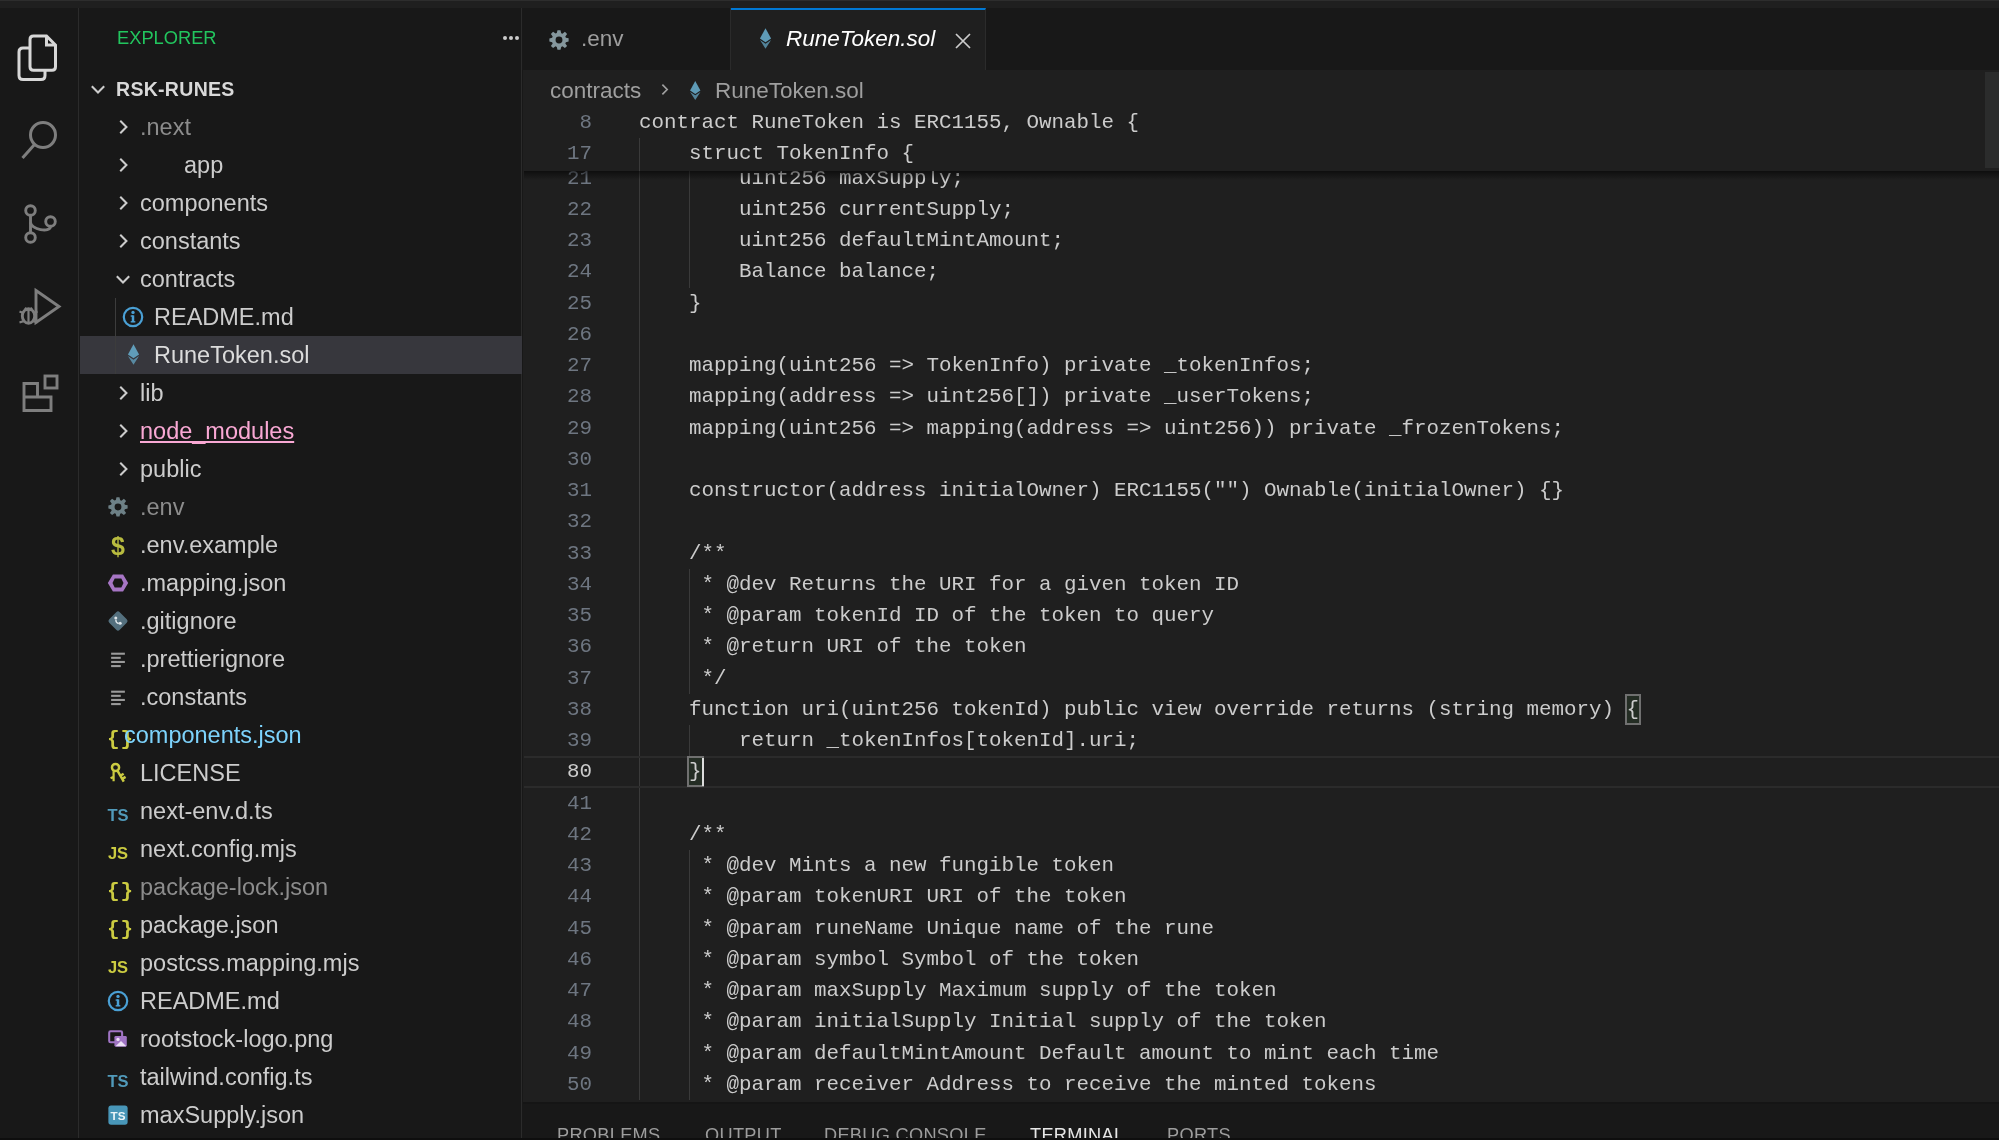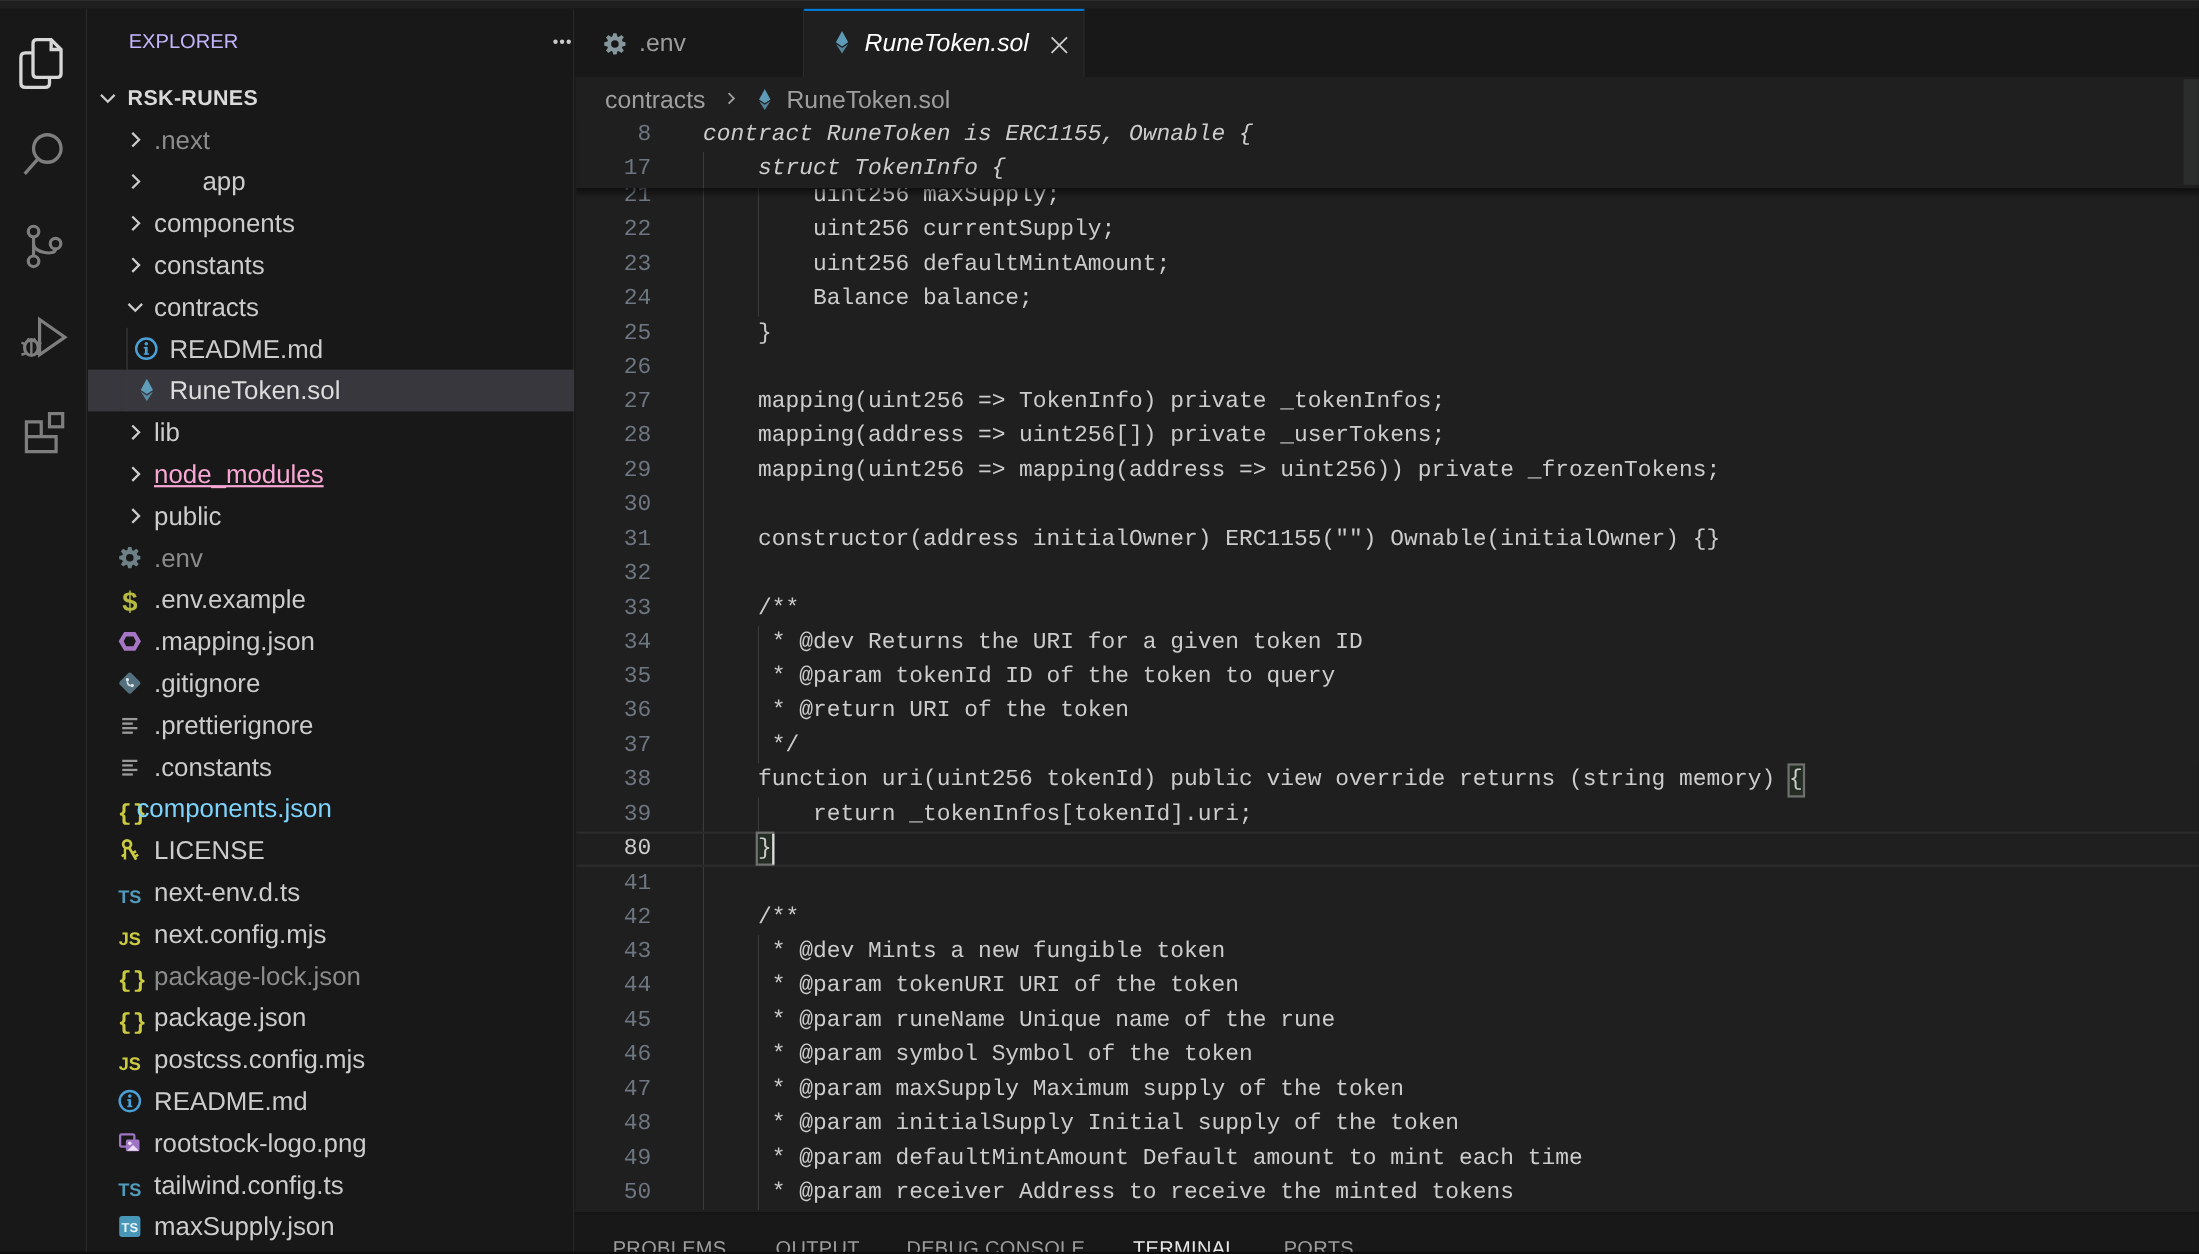--- a/index.html
+++ b/index.html
@@ -43,21 +43,21 @@
       <path d="M3.5 29.5 l4.5 1.8 M3.5 40.5 l4.8 -1.6 M21.5 29.5 l-4.5 1.8 M21.5 40.5 l-4.8 -1.6 M9 25.8 l2.4 2.8 M16 25.8 l-2.4 2.8 M12.5 27.5 v13.5" stroke-width="2.2"></path>
     </svg>
 
     <svg class="abs" style="left:16px;top:362px" width="48" height="48" viewBox="0 0 48 48" fill="none" stroke="#7e7e7e" stroke-width="2.9">
       <path d="M21.5 13.5 V27 H8 V40.5 H35 V27 H21.5 V13.5 H8 V27"></path>
       <rect x="29" y="6" width="12" height="12"></rect>
     </svg>
   </div>
 
   <div class="abs" id="sidebar" style="left:80px;top:8px;width:442px;height:1132px;background:#181818;border-right:1px solid #2b2b2b;font-size:23.5px;color:#cccccc;">
-    <div class="abs" style="left:37px;top:0;height:60px;line-height:60px;font-size:18.3px;color:#c4b5fd;">EXPLORER</div>
+    <div class="abs" style="left:37px;top:0;height:60px;line-height:60px;font-size:18.3px;color:#22c55e;">EXPLORER</div>
     <svg class="abs" style="left:422px;top:26px" width="18" height="8" viewBox="0 0 18 8" fill="#cccccc">
         <circle cx="3" cy="4" r="2"></circle>
         <circle cx="9" cy="4" r="2"></circle>
         <circle cx="15" cy="4" r="2"></circle>
       </svg>
     <div id="tree"></div>
 
     <div class="abs" style="left:0;top:328px;width:442px;height:38px;background:#37373d;"></div>
 
     <div class="abs" style="left:35px;top:290px;width:1px;height:76px;background:#3c3c3c;"></div>
@@ -186,21 +186,21 @@
         <div class="abs" style="left:60px;top:746px;height:38px;line-height:38px;color:#cccccc;z-index:3;">LICENSE</div>
         <div class="abs" style="left:27px;top:792px;width:22px;height:22px;text-align:center;"><span style="font-size:16.5px;font-weight:bold;color:#519aba;line-height:22px;">TS</span></div>
         <div class="abs" style="left:60px;top:784px;height:38px;line-height:38px;color:#cccccc;z-index:3;">next-env.d.ts</div>
         <div class="abs" style="left:27px;top:830px;width:22px;height:22px;text-align:center;"><span style="font-size:16.5px;font-weight:bold;color:#cbcb41;line-height:22px;">JS</span></div>
         <div class="abs" style="left:60px;top:822px;height:38px;line-height:38px;color:#cccccc;z-index:3;">next.config.mjs</div>
         <div class="abs" style="left:27px;top:868px;width:22px;height:22px;text-align:center;"><span style="font-family:'Liberation Mono',monospace;font-size:21px;font-weight:bold;color:#cbcb41;line-height:22px;letter-spacing:1px;">{}</span></div>
         <div class="abs" style="left:60px;top:860px;height:38px;line-height:38px;color:#8c8c8c;z-index:3;">package-lock.json</div>
         <div class="abs" style="left:27px;top:906px;width:22px;height:22px;text-align:center;"><span style="font-family:'Liberation Mono',monospace;font-size:21px;font-weight:bold;color:#cbcb41;line-height:22px;letter-spacing:1px;">{}</span></div>
         <div class="abs" style="left:60px;top:898px;height:38px;line-height:38px;color:#cccccc;z-index:3;">package.json</div>
         <div class="abs" style="left:27px;top:944px;width:22px;height:22px;text-align:center;"><span style="font-size:16.5px;font-weight:bold;color:#cbcb41;line-height:22px;">JS</span></div>
-        <div class="abs" style="left:60px;top:936px;height:38px;line-height:38px;color:#cccccc;z-index:3;">postcss.config.mjs</div>
+        <div class="abs" style="left:60px;top:936px;height:38px;line-height:38px;color:#cccccc;z-index:3;">postcss.mapping.mjs</div>
         <div class="abs" style="left:27px;top:982px;width:22px;height:22px;text-align:center;">
           <svg width="22" height="22" viewBox="0 0 16 16" fill="none">
             <circle cx="8" cy="8" r="6.7" stroke="#4aa0d5" stroke-width="1.6"></circle>
             <circle cx="8" cy="4.7" r="1.2" fill="#4aa0d5"></circle>
             <rect x="7.1" y="6.8" width="1.8" height="4.9" fill="#4aa0d5"></rect>
             <rect x="6.3" y="11" width="3.4" height="1" fill="#4aa0d5"></rect>
             <rect x="6.3" y="6.8" width="1.8" height="1" fill="#4aa0d5"></rect>
           </svg>
         </div>
         <div class="abs" style="left:60px;top:974px;height:38px;line-height:38px;color:#cccccc;z-index:3;">README.md</div>
@@ -333,21 +333,21 @@
      * @param maxSupply Maximum supply of the token
      * @param initialSupply Initial supply of the token
      * @param defaultMintAmount Default amount to mint each time
      * @param receiver Address to receive the minted tokens
 </pre>
 
   <div class="abs" style="left:524px;top:104px;width:1475px;height:67px;background:#1f1f1f;"></div>
   <div class="abs" style="left:639px;top:137.5px;width:1px;height:33.5px;background:#3a3a3a;"></div>
   <pre class="abs" style="left:530px;top:106.5px;width:62px;text-align:right;color:#6e7681;">8
 17</pre>
-  <pre class="abs" style="left:639px;top:106.5px;font-style:italic;">contract RuneToken is ERC1155, Ownable {
+  <pre class="abs" style="left:639px;top:106.5px;">contract RuneToken is ERC1155, Ownable {
     struct TokenInfo {</pre>
   <div class="abs" style="left:524px;top:171px;width:1475px;height:9px;background:linear-gradient(to bottom, rgba(0,0,0,.55), rgba(0,0,0,0));"></div>
 
   <div class="abs" style="left:1985px;top:72px;width:14px;height:96px;background:#2b2c2c;"></div>
 
   <div class="abs" style="left:523px;top:1102px;width:1476px;height:38px;background:#181818;border-top:2px solid #151515;">
     <div class="abs" style="left:34px;top:21px;font-size:18.2px;letter-spacing:.3px;color:#9d9d9d;">PROBLEMS</div>
     <div class="abs" style="left:182px;top:21px;font-size:18.2px;letter-spacing:.3px;color:#9d9d9d;">OUTPUT</div>
     <div class="abs" style="left:301px;top:21px;font-size:18.2px;letter-spacing:.3px;color:#9d9d9d;">DEBUG CONSOLE</div>
     <div class="abs" style="left:507px;top:21px;font-size:18.2px;letter-spacing:.3px;color:#e7e7e7;">TERMINAL</div>

